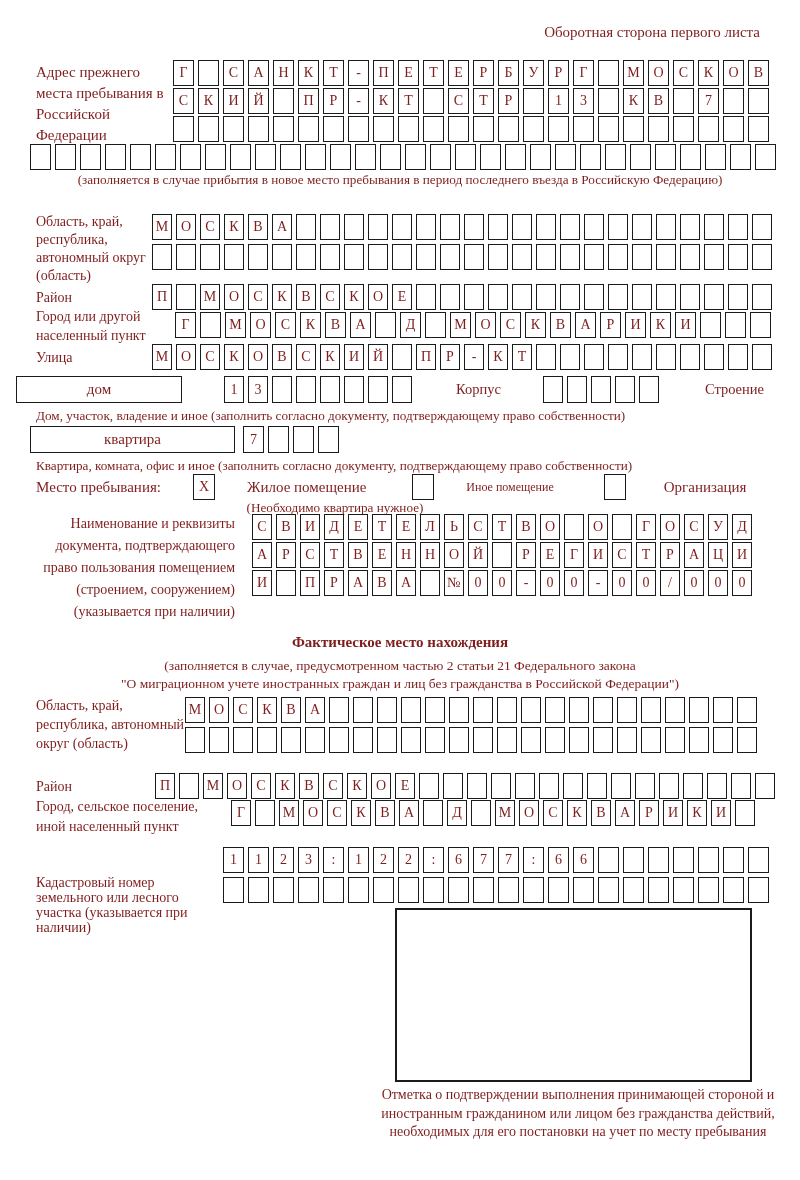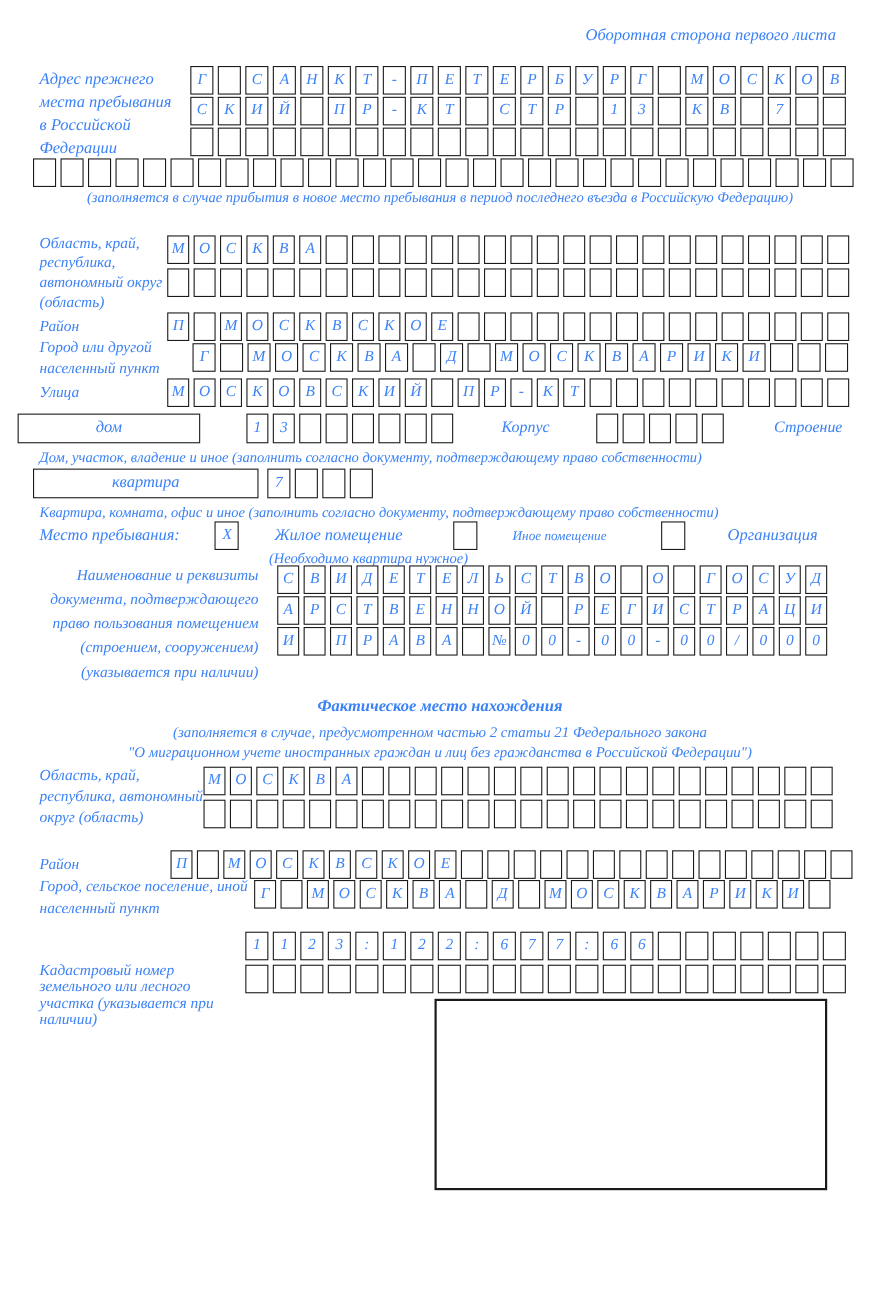--- a/index.html
+++ b/index.html
@@ -1,18 +1,18 @@
 <!DOCTYPE html>
 <html><head>
 <meta charset="utf-8">
 <style>
   html,body{margin:0;padding:0;background:#fff;}
   .page{
     position:relative;width:800px;height:1180px;background:#fff;
-    font-family:"Liberation Serif","DejaVu Serif",serif;color:#3b82f6;overflow:hidden;font-style:italic;
+    font-family:"Liberation Serif","DejaVu Serif",serif;color:#7f1d1d;overflow:hidden;
   }
   .abs{position:absolute;}
   .lbl{font-size:14px;line-height:19px;}
   .lbl-lg{font-size:15px;line-height:21px;}
   .note{font-size:13.2px;line-height:16px;}
   .center{text-align:center;width:800px;left:0;}
   .title{font-weight:bold;font-size:15.5px;}
   .cellrow{display:flex;gap:4px;}
   .cellrow .cell{
     box-sizing:border-box;flex:0 0 auto;width:20px;height:26px;
@@ -583,14 +583,15 @@
       <span class="cell"></span>
       <span class="cell"></span>
       <span class="cell"></span>
       <span class="cell"></span>
       <span class="cell"></span>
       <span class="cell"></span>
       <span class="cell"></span>
     </div>
 
   <div class="abs stampbox" style="left:395px;top:908px;width:357px;height:174px;"></div>
+  <div class="abs caption" style="left:378px;top:1086px;width:400px;">Отметка о подтверждении выполнения принимающей стороной и иностранным гражданином или лицом без гражданства действий, необходимых для его постановки на учет по месту пребывания</div>
 
 </div>
 
 </body></html>

